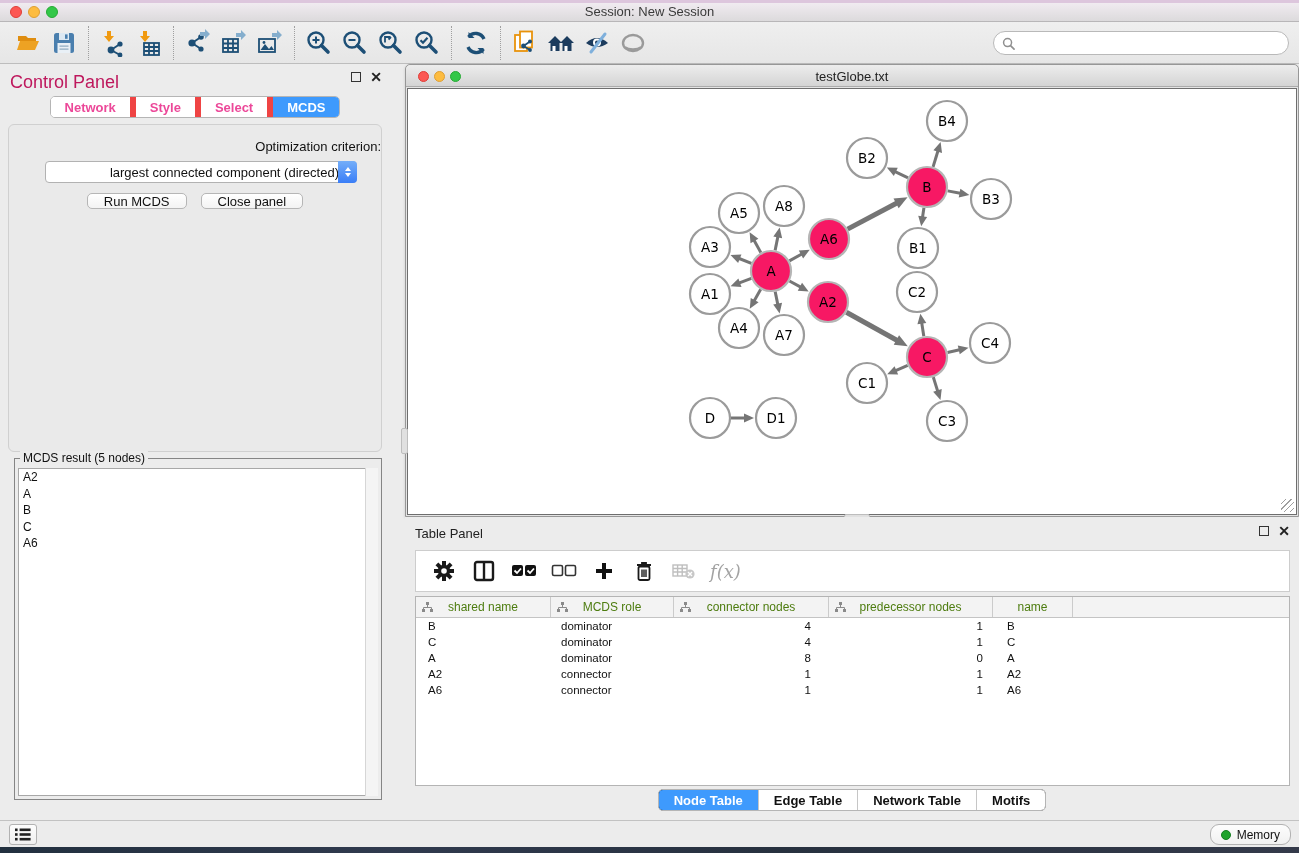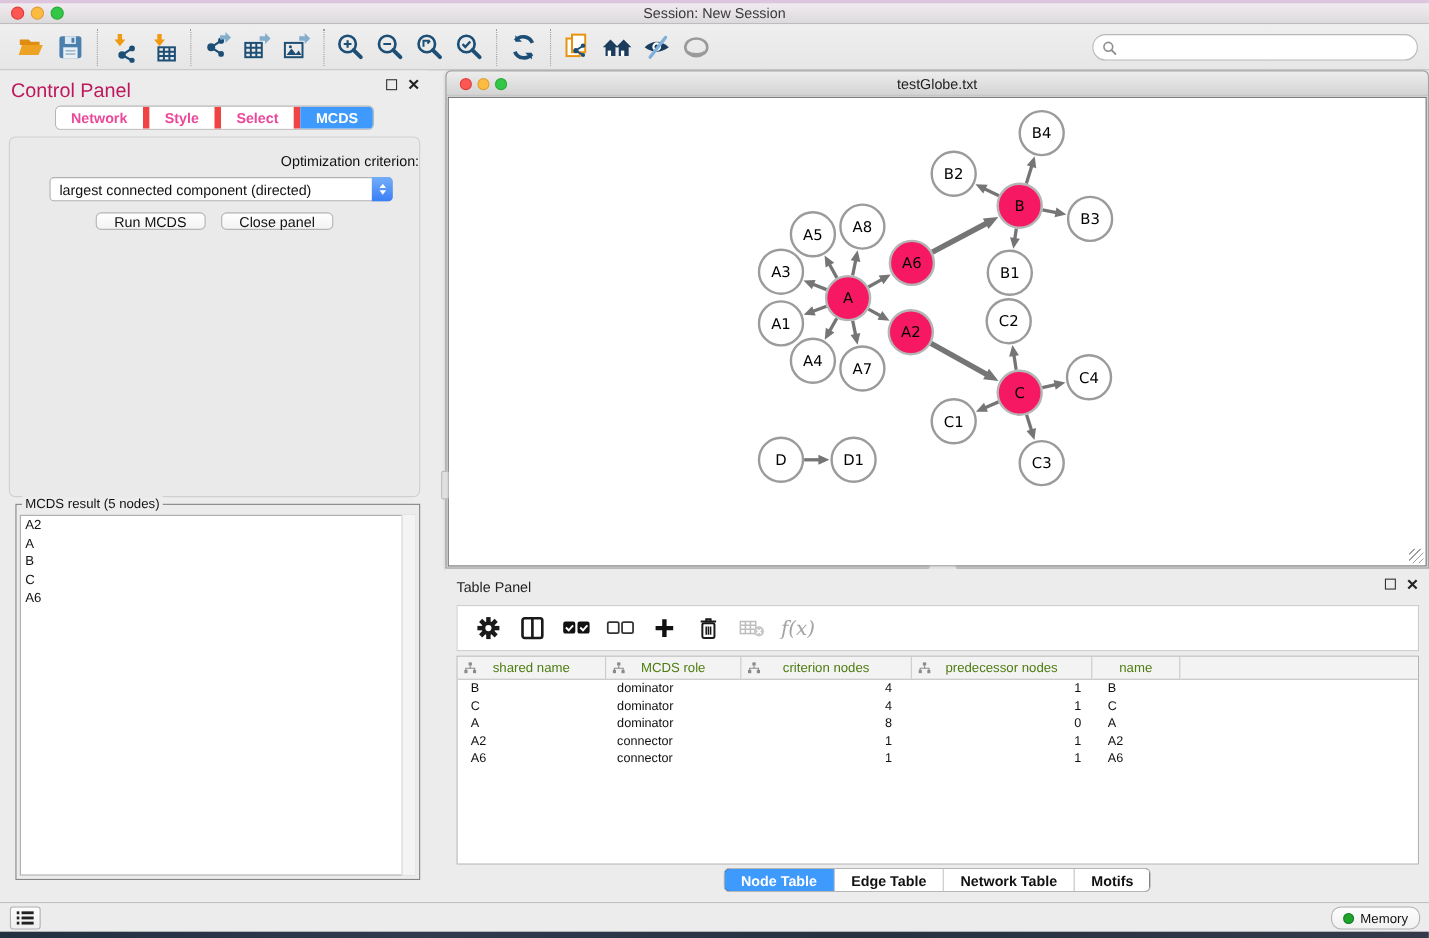--- a/index.html
+++ b/index.html
@@ -38,21 +38,21 @@
   .seg { display:flex; border:1px solid #b5b5b5; border-radius:5px; overflow:hidden; background:#fff; height:22px; }
   .seg .tab { font-size:13px; font-weight:600; color:#ec4899; background:#fff; display:flex; align-items:center;
     justify-content:center; padding:0 14px; border-right:6px solid #ef4444; cursor:default; }
   .seg .tab:last-child { border-right:none; }
   .seg .tab.active { background:#3e9afd; color:#fff; }
 
   .cp-content { position:absolute; left:8px; right:8px; top:60px; height:328px;
     background:#eaeaea; border:1px solid #d0d0d0; border-radius:6px; }
   .opt-label { position:absolute; top:14px; left:0; right:0; text-align:right; font-size:13px; color:#111; }
   .dropdown { position:absolute; left:36px; top:36px; width:312px; height:22px; background:#fff;
-    border:1px solid #b2b2b2; border-radius:4px; display:flex; align-items:center; }
+    border:1px solid #b2b2b2; border-radius:4px; display:flex; align-items:center;text-align:right; }
   .dropdown .dd-text { flex:1; font-size:13px; padding-left:8px; color:#111; white-space:nowrap; overflow:hidden; }
   .dd-stepper { width:19px; height:22px; margin:-1px; border-radius:0 4px 4px 0;
     background:linear-gradient(#74aef9,#3a7ef7); display:flex; flex-direction:column; align-items:center; justify-content:center; gap:2px; }
   .dd-up { width:0; height:0; border-left:3.5px solid transparent; border-right:3.5px solid transparent; border-bottom:4.5px solid #fff; }
   .dd-down { width:0; height:0; border-left:3.5px solid transparent; border-right:3.5px solid transparent; border-top:4.5px solid #fff; }
   .cp-buttons { position:absolute; top:68px; left:0; right:0; display:flex; justify-content:center; gap:14px; }
   .mac-btn { height:16px; background:linear-gradient(#ffffff,#f3f3f3); border:1px solid #b6b6b6; border-radius:5px;
     font-size:13px; padding:0 16px; color:#111; display:flex; align-items:center; }
 
   .groupbox { position:absolute; left:14px; width:368px; top:394px; height:342px; border:1px solid #858585; background:#ececec; }
@@ -492,21 +492,21 @@
         </div>
         <div class="th" style="width: 155px;">
           <svg class="tree-ic" width="11" height="11" viewBox="0 0 11 11">
             <g fill="#8a8a8a">
               <rect x="4" y="0" width="3" height="3"></rect>
               <rect x="0" y="7" width="3" height="3"></rect>
               <rect x="8" y="7" width="3" height="3"></rect>
             </g>
             <path d="M5.5 3 v2.5 M1.5 7 V5.5 h8 V7" stroke="#8a8a8a" stroke-width="1" fill="none"></path>
           </svg>
-          <span>criterion nodes</span>
+          <span>connector nodes</span>
         </div>
         <div class="th" style="width: 164px;">
           <svg class="tree-ic" width="11" height="11" viewBox="0 0 11 11">
             <g fill="#8a8a8a">
               <rect x="4" y="0" width="3" height="3"></rect>
               <rect x="0" y="7" width="3" height="3"></rect>
               <rect x="8" y="7" width="3" height="3"></rect>
             </g>
             <path d="M5.5 3 v2.5 M1.5 7 V5.5 h8 V7" stroke="#8a8a8a" stroke-width="1" fill="none"></path>
           </svg>

